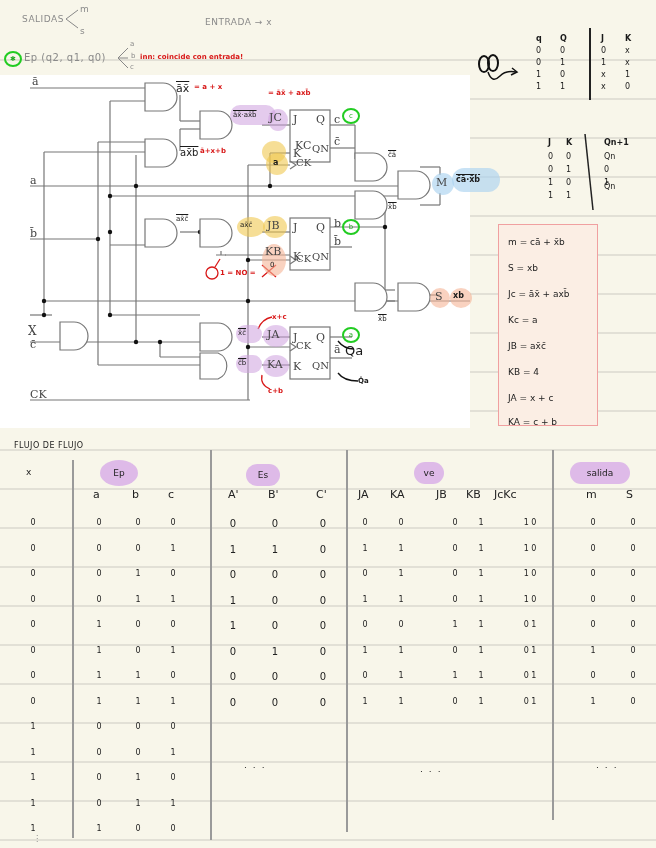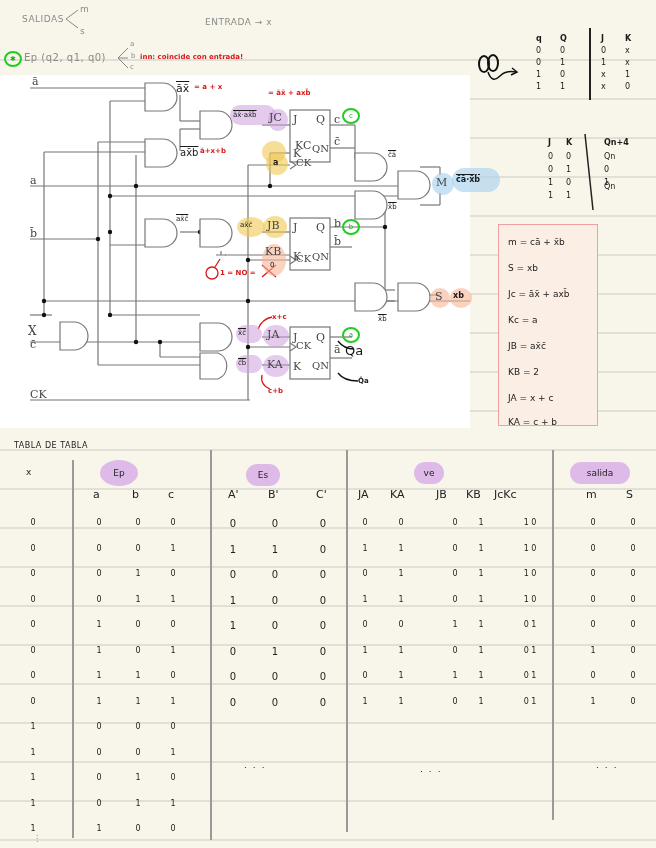--- a/index.html
+++ b/index.html
@@ -96,21 +96,21 @@
     <div class="tt ink" style="left:625px;top:70px;">1</div>
     <div class="tt ink" style="left:536px;top:82px;">1</div>
     <div class="tt ink" style="left:560px;top:82px;">1</div>
     <div class="tt ink" style="left:601px;top:82px;">x</div>
     <div class="tt ink" style="left:625px;top:82px;">0</div>
   </div>
 <div class="vline" style="left:589px;top:28px;height:72px;background:#222;"></div>
 <div id="jk-bottom">
     <div class="tt ink" style="left:548px;top:138px;font-weight:bold;">J</div>
     <div class="tt ink" style="left:566px;top:138px;font-weight:bold;">K</div>
-    <div class="tt ink" style="left:604px;top:138px;font-weight:bold;">Qn+4</div>
+    <div class="tt ink" style="left:604px;top:138px;font-weight:bold;">Qn+1</div>
     <div class="tt ink" style="left:548px;top:152px;">0</div>
     <div class="tt ink" style="left:566px;top:152px;">0</div>
     <div class="tt ink" style="left:604px;top:152px;">Qn</div>
     <div class="tt ink" style="left:548px;top:165px;">0</div>
     <div class="tt ink" style="left:566px;top:165px;">1</div>
     <div class="tt ink" style="left:604px;top:165px;">0</div>
     <div class="tt ink" style="left:548px;top:178px;">1</div>
     <div class="tt ink" style="left:566px;top:178px;">0</div>
     <div class="tt ink" style="left:604px;top:178px;">1</div>
     <div class="tt ink" style="left:548px;top:191px;">1</div>
@@ -330,26 +330,26 @@
   <div class="green-circle" style="left:342px;top:144px;">b</div>
   <div class="green-circle" style="left:342px;top:252px;">a</div>
 </div>
 
 <div class="eq-box">
   <div class="eq" style="top:12px;">m = cā + x̄b</div>
   <div class="eq" style="top:38px;">S = xb</div>
   <div class="eq" style="top:64px;">Jc = āx̄ + axb̄</div>
   <div class="eq" style="top:90px;">Kc = a</div>
   <div class="eq" style="top:116px;">JB = ax̄c̄</div>
-  <div class="eq" style="top:142px;">KB = 2</div>
+  <div class="eq" style="top:142px;">KB = 4</div>
   <div class="eq" style="top:168px;">JA = x + c</div>
   <div class="eq" style="top:192px;">KA = c + b</div>
 </div>
 
-<div class="tbl-title">TABLA DE TABLA</div>
+<div class="tbl-title">FLUJO DE FLUJO</div>
 <div class="vline" style="left:72px;top:460px;height:378px;"></div>
 <div class="vline" style="left:210px;top:450px;height:390px;"></div>
 <div class="vline" style="left:346px;top:450px;height:382px;"></div>
 <div class="vline" style="left:552px;top:450px;height:370px;"></div>
 
 <div class="hand" style="left:26px;top:467px;font-size:9px;">x</div>
 <div class="group-pill" style="left:100px;top:460px;width:38px;height:26px;border-radius:50%;line-height:26px;">Ep</div>
 <div class="group-pill" style="left:246px;top:464px;width:34px;">Es</div>
 <div class="group-pill" style="left:414px;top:462px;width:30px;">ve</div>
 <div class="group-pill" style="left:570px;top:462px;width:60px;">salida</div>

